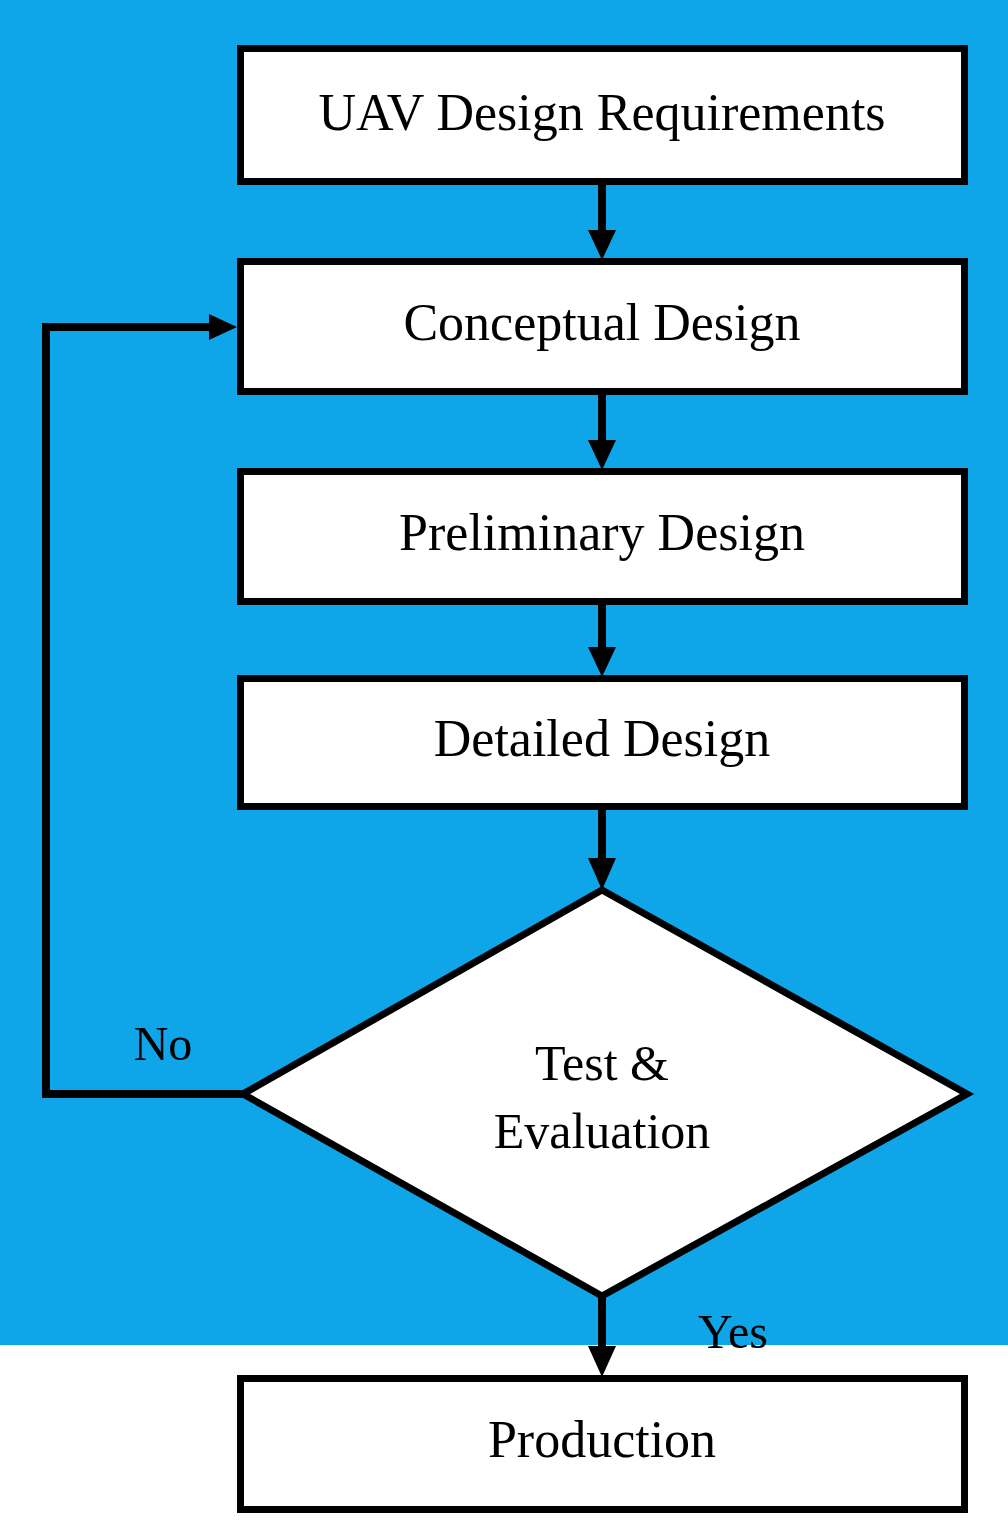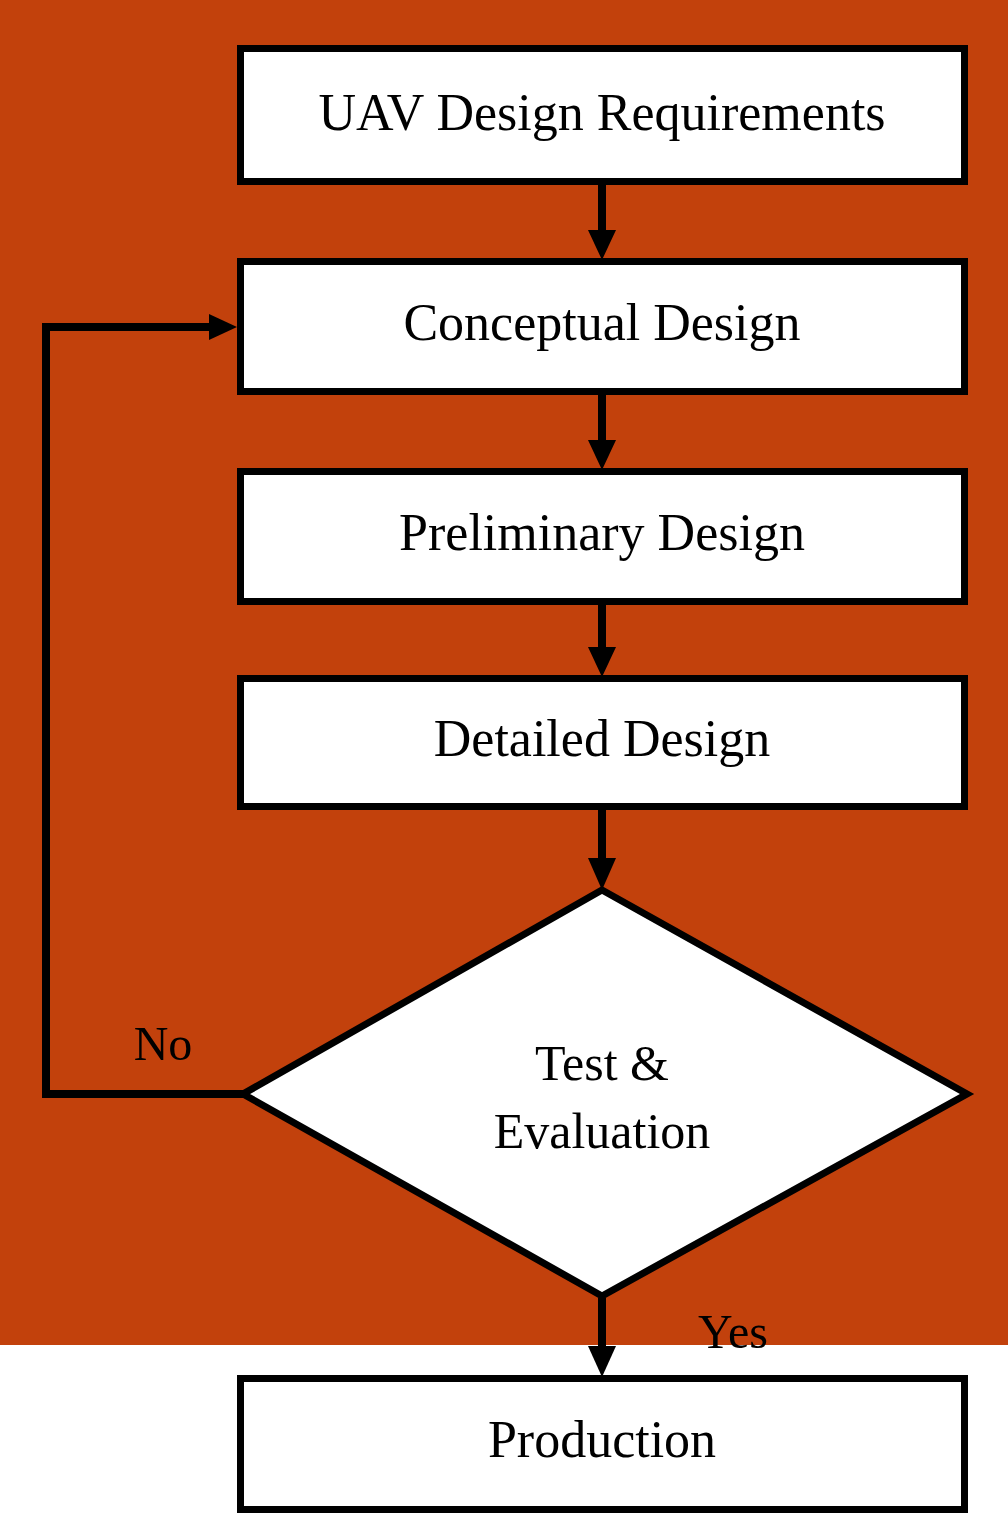--- a/index.html
+++ b/index.html
@@ -11,21 +11,21 @@
   body {
     width: 1008px;
     height: 1539px;
     overflow: hidden;
     font-family: "Liberation Serif", "DejaVu Serif", serif;
   }
   #flowchart-canvas {
     position: relative;
     width: 1008px;
     height: 1345px;
-    background: #c2410c;
+    background: #0ea5e9;
   }
   svg.diagram {
     display: block;
     width: 1008px;
     height: 1539px;
   }
   .node-shape {
     fill: #ffffff;
     stroke: #000000;
     stroke-width: 7;

